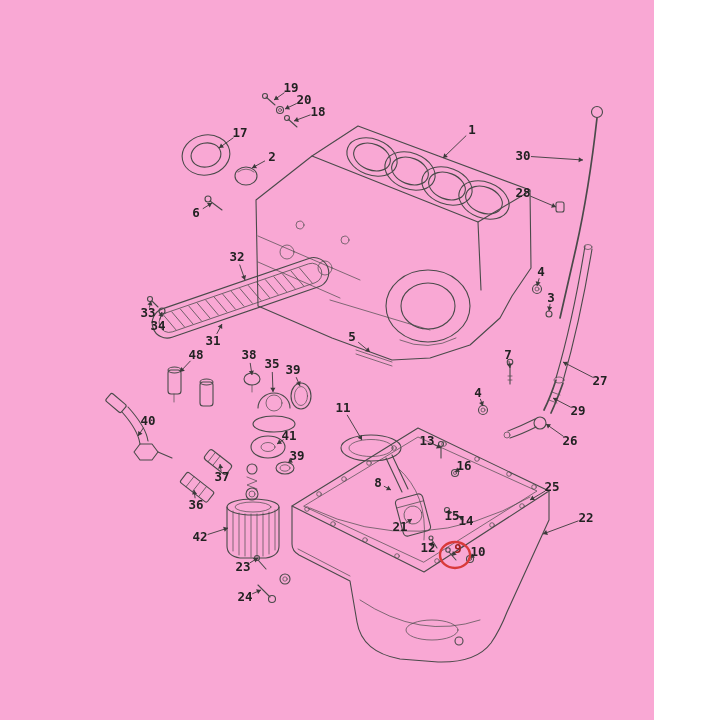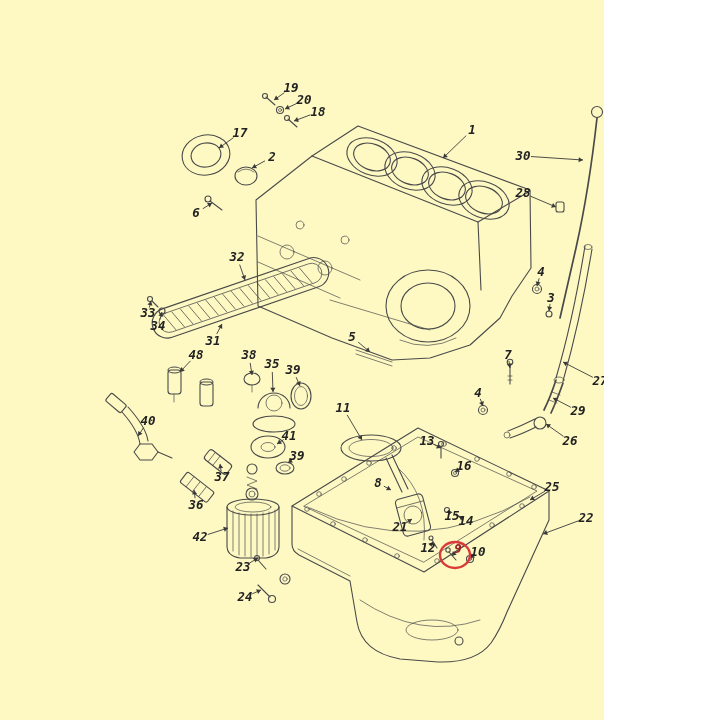--- a/index.html
+++ b/index.html
@@ -1,17 +1,17 @@
 <!DOCTYPE html>
 <html><head>
 <meta charset="utf-8">
 <style>
   html,body{margin:0;padding:0;background:#ffffff;}
-  .page{width:604px;height:720px;background:#fef9c3;position:relative;overflow:hidden;
-        font-family:"DejaVu Sans",sans-serif;font-style:italic;}
+  .page{width:654px;height:720px;background:#f9a8d4;position:relative;overflow:hidden;
+        font-family:"DejaVu Sans",sans-serif;}
   svg{display:block;}
   .art{stroke:#4a4a4a;fill:none;stroke-width:1.1;stroke-linecap:round;stroke-linejoin:round;}
   .thin{stroke-width:0.7;}
   .thick{stroke-width:1.7;}
   .callout{font-family:"DejaVu Sans Mono","Liberation Mono",monospace;font-size:12.5px;
            font-weight:bold;fill:#222222;text-anchor:middle;}
   .callout.highlighted{fill:#a02020;}
   .leader{stroke:#3a3a3a;stroke-width:0.9;fill:none;}
   .leader-arrow{fill:#3a3a3a;stroke:none;}
 </style>

